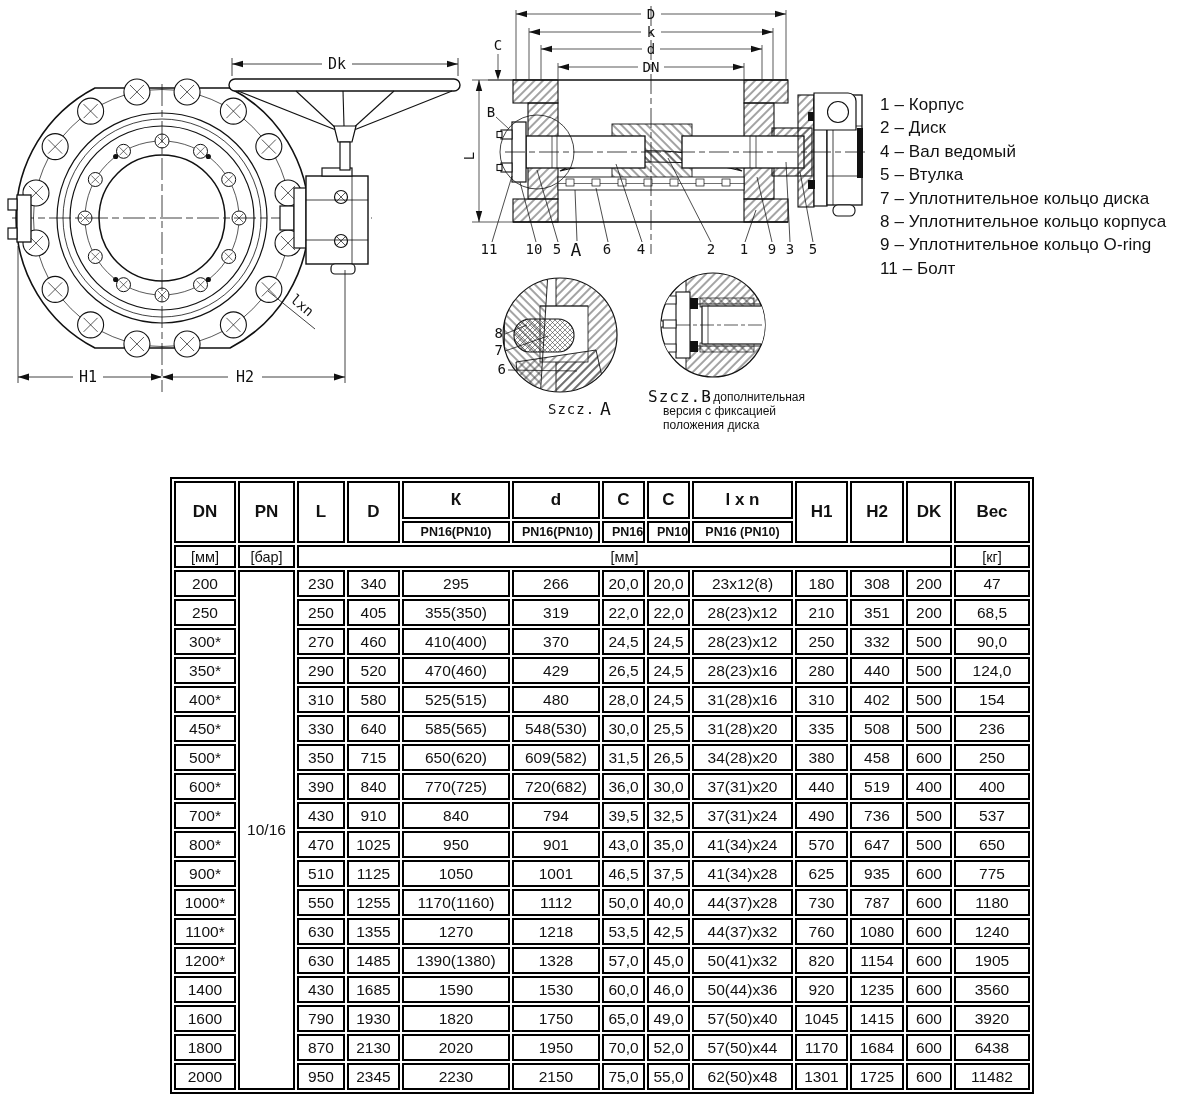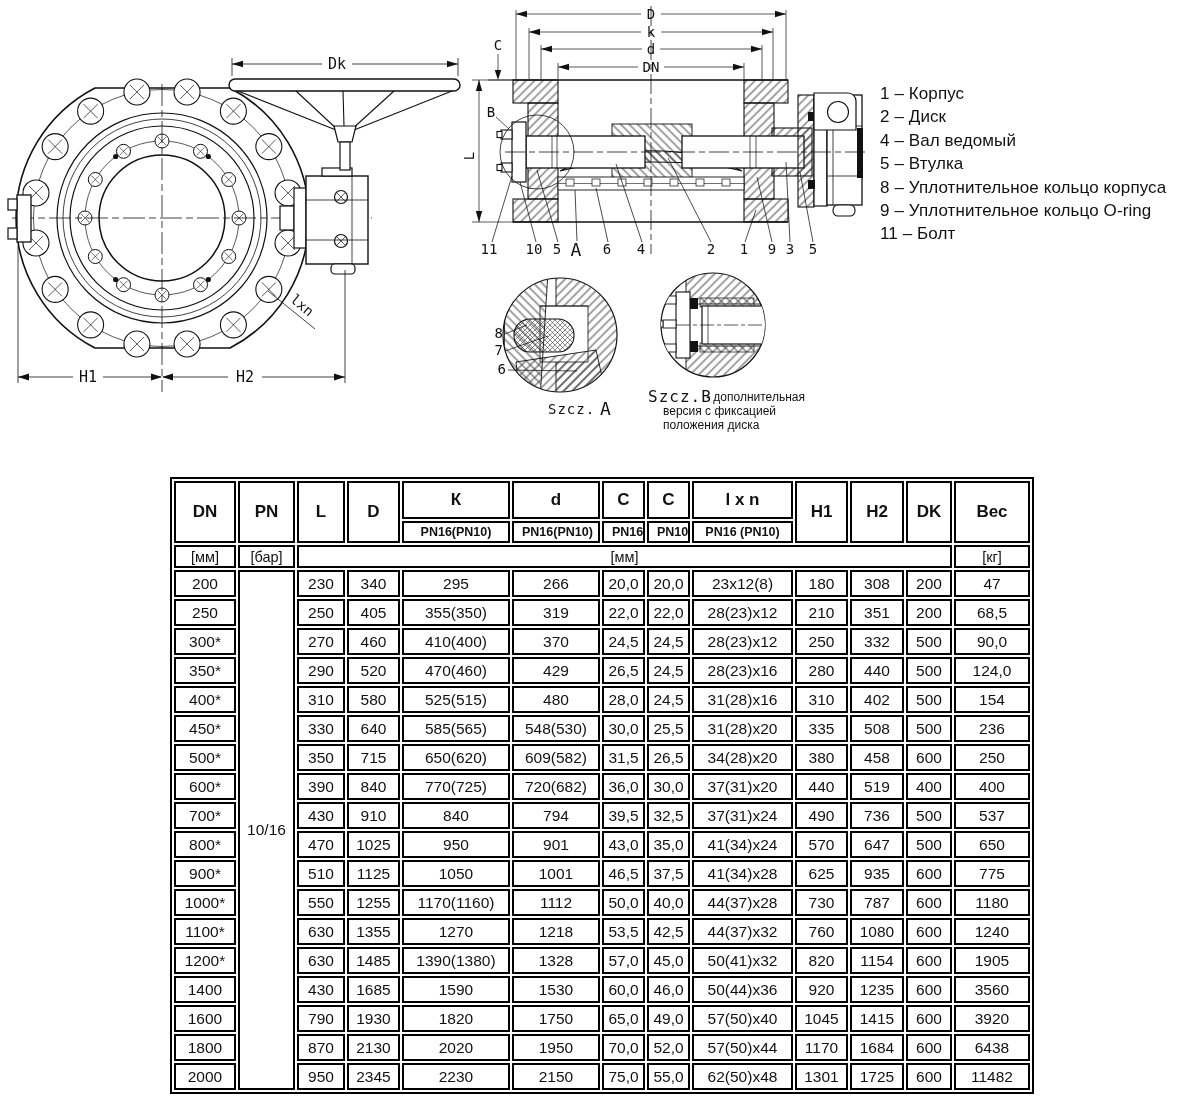--- a/index.html
+++ b/index.html
@@ -1,20 +1,20 @@
 <!DOCTYPE html>
 <html><head>
 <meta charset="utf-8">
 <style>
   html,body{margin:0;padding:0;background:#fff;}
   #page{position:relative;width:1200px;height:1105px;background:#fff;overflow:hidden;
         font-family:"Liberation Sans",sans-serif;color:#111;}
   #draw{position:absolute;left:0;top:0;}
   
-  .legend{position:absolute;left:880px;top:82px;width:320px;font-size:17px;line-height:23.4px;
+  .legend{position:absolute;left:880px;top:93px;width:320px;font-size:17px;line-height:23.4px;
           color:#111;letter-spacing:.1px;}
   .legend-item{white-space:nowrap;}
   
   .tblwrap{position:absolute;left:170px;top:477px;}
   table.tbl{border-collapse:separate;border-spacing:2px;background:#fff;border:2px solid #000;
             table-layout:fixed;width:860px;}
   .tbl th,.tbl td{border:2px solid #000;text-align:center;vertical-align:middle;background:#fff;
                   overflow:hidden;}
   .tbl thead tr.main th{font-weight:bold;font-size:17px;padding:3px 1px;height:28px;}
   .tbl thead tr.sub th{font-weight:bold;font-size:12.5px;padding:1px 8px;height:16px;}
@@ -389,20 +389,21 @@
     <text class="capsmall" x="663" y="415" font-size="12" text-anchor="start" stroke="none" fill="#111">версия с фиксацией</text>
     <text class="capsmall" x="663" y="429" font-size="12" text-anchor="start" stroke="none" fill="#111">положения диска</text>
   </g>
 </svg>
 
 <div class="legend" id="legend">
       <div class="legend-item"><span>1</span><span> – </span><span>Корпус</span></div>
       <div class="legend-item"><span>2</span><span> – </span><span>Диск</span></div>
       <div class="legend-item"><span>4</span><span> – </span><span>Вал ведомый</span></div>
       <div class="legend-item"><span>5</span><span> – </span><span>Втулка</span></div>
+      <div class="legend-item"><span>7</span><span> – </span><span>Уплотнительное кольцо диска</span></div>
       <div class="legend-item"><span>8</span><span> – </span><span>Уплотнительное кольцо корпуса</span></div>
       <div class="legend-item"><span>9</span><span> – </span><span>Уплотнительное кольцо O-ring</span></div>
       <div class="legend-item"><span>11</span><span> – </span><span>Болт</span></div>
     </div>
 
 <div class="tblwrap">
   <table class="tbl">
     <colgroup>
       <col style="width:62px">
           <col style="width:57px">

